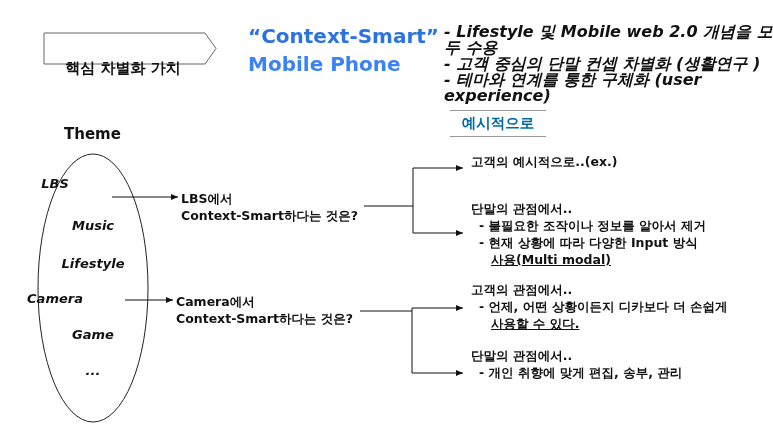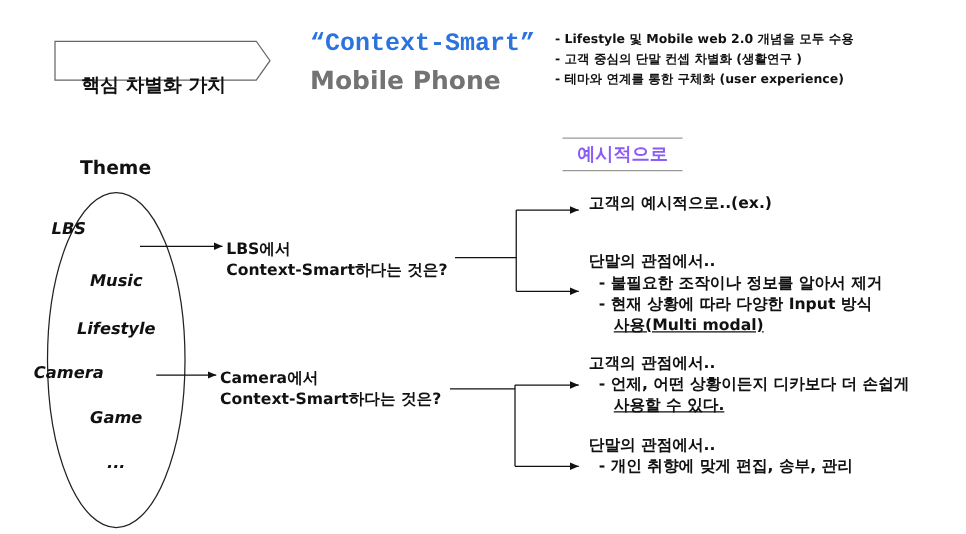--- a/index.html
+++ b/index.html
@@ -2,30 +2,30 @@
 <html><head>
   <meta charset="utf-8">
   <style>
     html, body { margin: 0; padding: 0; background: #ffffff; }
     body { width: 773px; height: 427px; position: relative; overflow: hidden;
            font-family: "DejaVu Sans", "Liberation Sans", sans-serif; color: #111; }
     .pentagon-label { position: absolute; left: 44px; top: 33px; width: 172px; height: 31px;
                       font-weight: bold; font-size: 15px; display: flex; align-items: center;
                       justify-content: center; padding-right: 14px; box-sizing: border-box; margin-top: 20px; }
     .title-blue { position: absolute; left: 248px; top: 24px; width: 150px; 
-                  color: #2b74e0; font-weight: bold; font-size: 20px; white-space: nowrap; font-family: Liberation Mono, monospace; }
+                  color: #2b74e0; font-weight: bold; font-size: 20px; white-space: nowrap; }
     .title-black { position: absolute; left: 248px; top: 52px; width: 150px; text-align: center;
-                   color: #737373; font-weight: bold; font-size: 20px; white-space: nowrap; }
-    .bullets { position: absolute; left: 444px; top: 24px; font-weight: bold; font-size: 10px; line-height: 16px; }
+                   color: #3b82f6; font-weight: bold; font-size: 20px; white-space: nowrap; }
+    .bullets { position: absolute; left: 444px; top: 24px; font-weight: bold; font-size: 16px; line-height: 16px; font-style: italic; }
     .theme-title { position: absolute; left: 64px; top: 125px; font-weight: bold; font-size: 15px; }
     .theme-item { position: absolute; width: 110px; text-align: center; font-style: italic;
                   font-weight: bold; font-size: 13px; left: 38px; }
     .question { position: absolute; font-weight: bold; font-size: 12.5px; line-height: 17px; }
     .example-label { position: absolute; left: 450px; top: 110px; width: 96px; text-align: center;
-                     color: #8b5cf6; font-weight: bold; font-size: 14.5px; padding: 3px 0;
+                     color: #0369a1; font-weight: bold; font-size: 14.5px; padding: 3px 0;
                      border-top: 1.5px solid #999; border-bottom: 1.5px solid #999; }
     .detail { position: absolute; font-weight: bold; font-size: 12.5px; line-height: 17px; white-space: nowrap; }
     .detail .indent { padding-left: 8px; }
     .detail .indent2 { padding-left: 20px; text-decoration: underline; }
     svg.lines { position: absolute; left: 0; top: 0; }
   </style>
 </head>
 <body>
 
 <svg class="lines" width="773" height="427">

